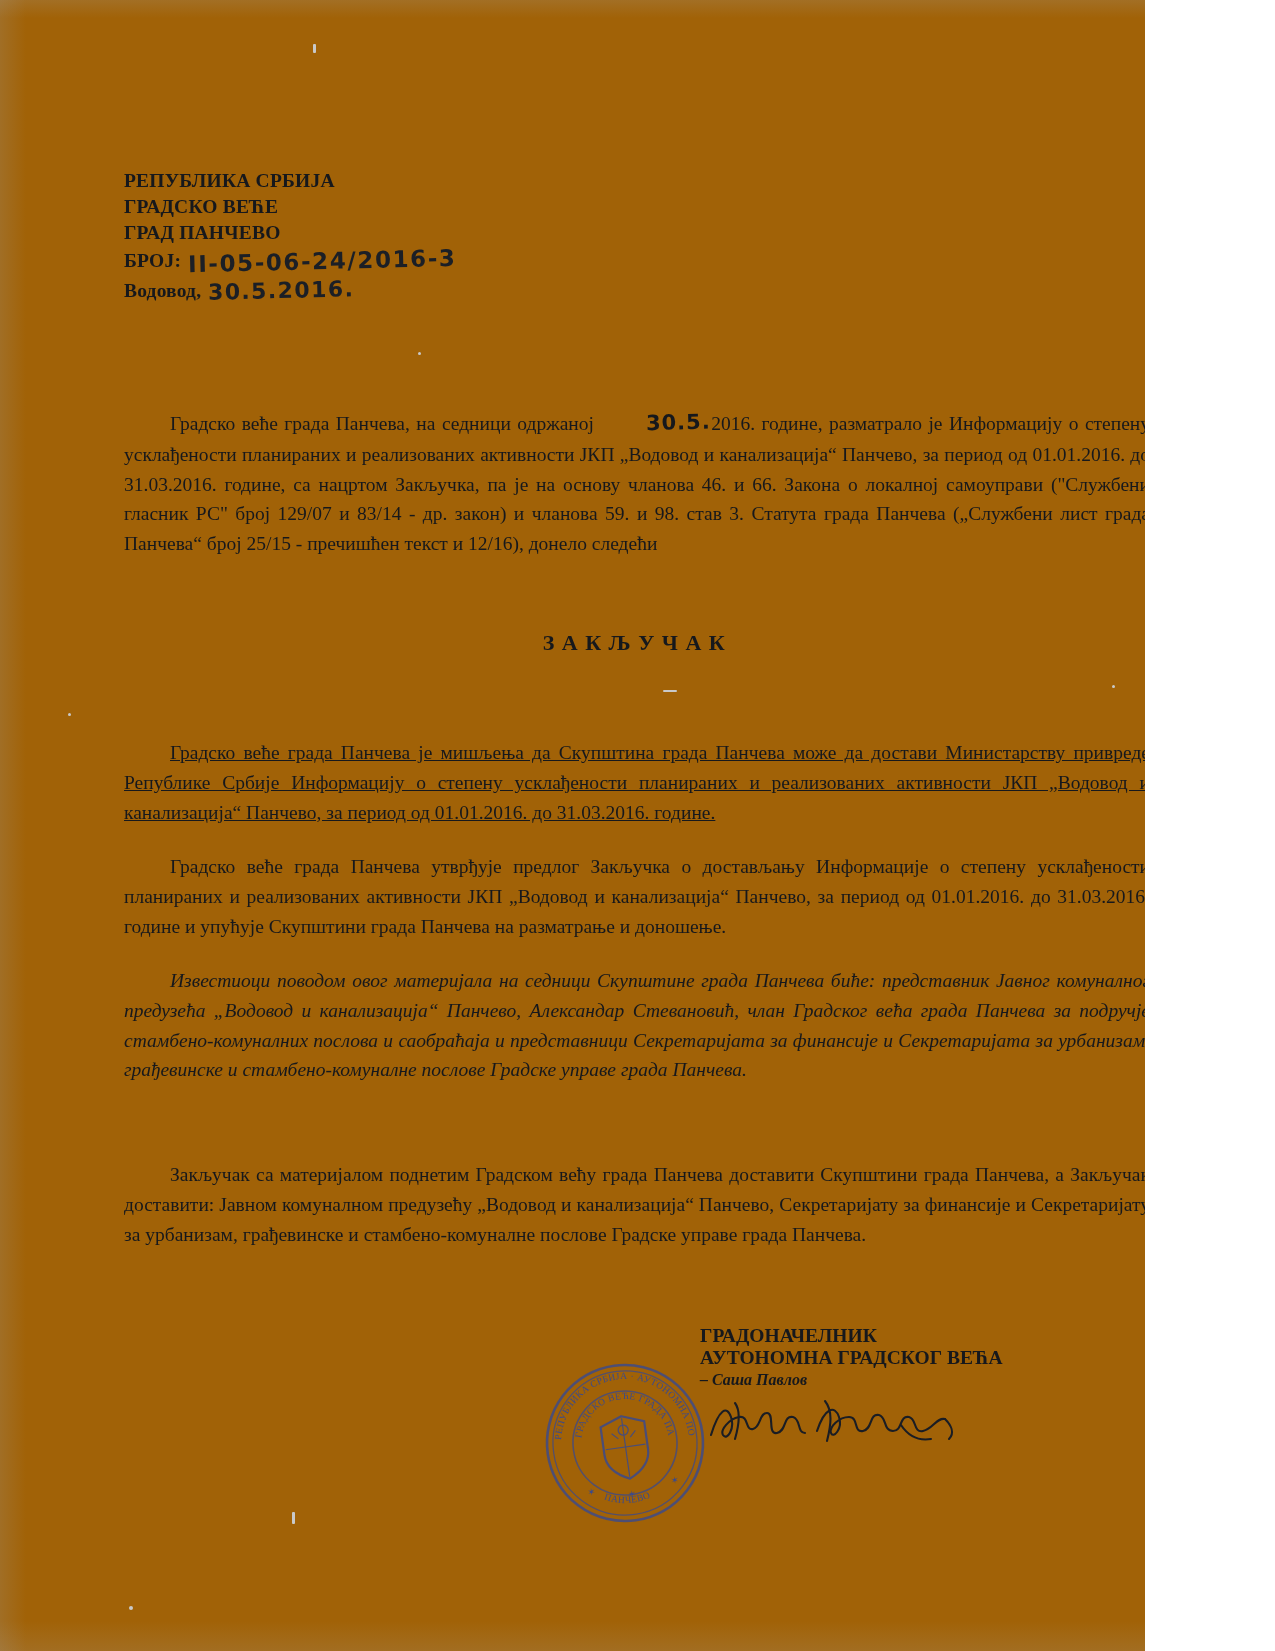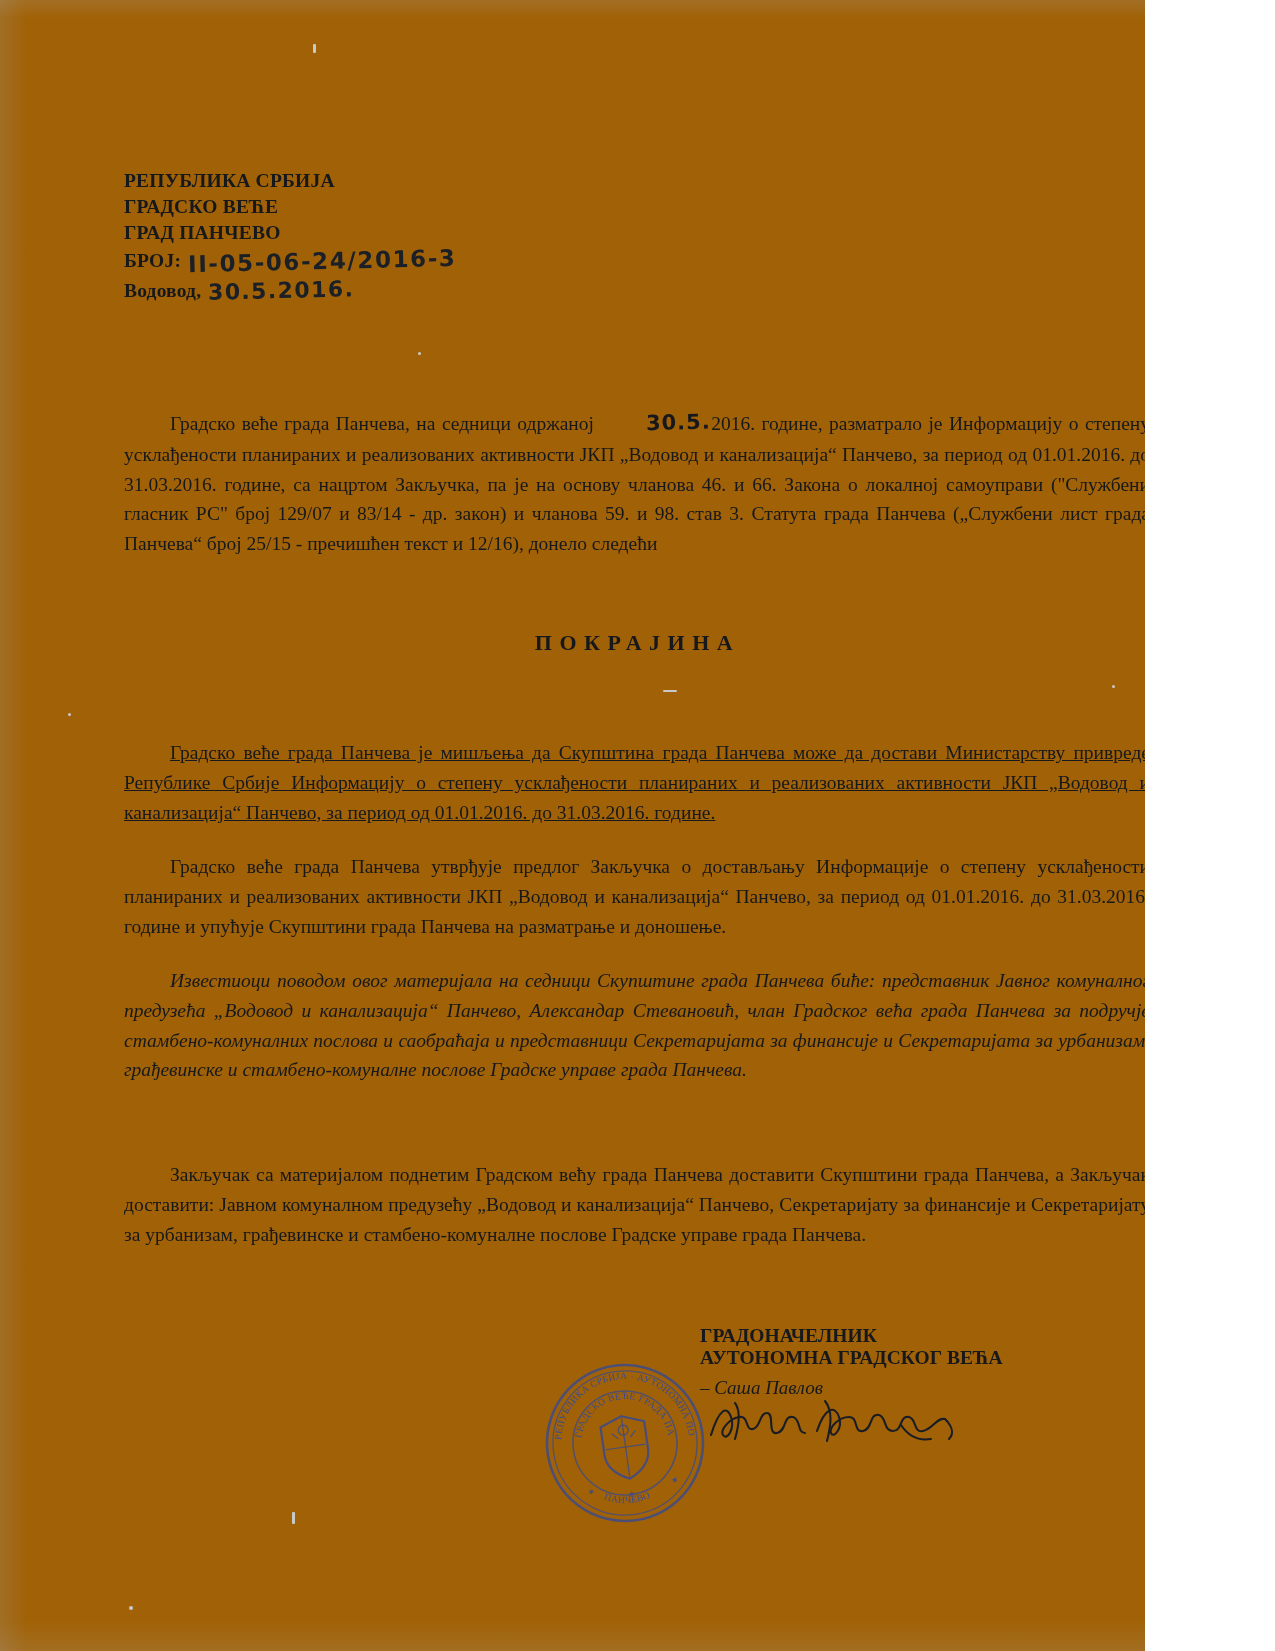--- a/index.html
+++ b/index.html
@@ -124,24 +124,24 @@
     left: 700px;
     top: 1325px;
     width: 340px;
   }
   .sign-line {
     font-size: 19.5px;
     font-weight: bold;
     white-space: nowrap;
   }
   .sign-name {
-    margin-top: 8px;
-    font-size: 19px;
+    margin-top: 2px;
+    font-size: 16px;
     font-style: italic;
-    font-weight: normal;
+    font-weight: bold;
   }
 
   .signature-scribble {
     position: absolute;
     left: 705px;
     top: 1395px;
     width: 260px;
     height: 60px;
     pointer-events: none;
   }
@@ -191,21 +191,21 @@
     <div class="header-line hand-row">
       <span>Водовод,</span>
       <span class="hand small">30.5.2016.</span>
     </div>
   </div>
 
   <div class="intro">
     <span>Градско веће града Панчева, на седници одржаној </span><span class="inline-hand">30.5.</span><span>2016. године, разматрало је Информацију о степену усклађености планираних и реализованих активности ЈКП „Водовод и канализација“ Панчево, за период од 01.01.2016. до 31.03.2016. године, са нацртом Закључка, па је на основу чланова 46. и 66. Закона о локалној самоуправи ("Службени гласник РС" број 129/07 и 83/14 - др. закон) и чланова 59. и 98. став 3. Статута града Панчева („Службени лист града Панчева“ број 25/15 - пречишћен текст и 12/16), донело следећи</span>
   </div>
 
-  <div class="title">ПОКРАЈИНА</div>
+  <div class="title">ЗАКЉУЧАК</div>
 
   <div class="body-par" id="p1">Градско веће града Панчева је мишљења да Скупштина града Панчева може да достави Министарству привреде Републике Србије Информацију о степену усклађености планираних и реализованих активности ЈКП „Водовод и канализација“ Панчево, за период од 01.01.2016. до 31.03.2016. године.</div>
   <div class="body-par" id="p2">Градско веће града Панчева утврђује предлог Закључка о достављању Информације о степену усклађености планираних и реализованих активности ЈКП „Водовод и канализација“ Панчево, за период од 01.01.2016. до 31.03.2016. године и упућује Скупштини града Панчева на разматрање и доношење.</div>
   <div class="body-par" id="p3">Известиоци поводом овог материјала на седници Скупштине града Панчева биће: представник Јавног комуналног предузећа „Водовод и канализација“ Панчево, Александар Стевановић, члан Градског већа града Панчева за подручје стамбено-комуналних послова и саобраћаја и представници Секретаријата за финансије и  Секретаријата за урбанизам, грађевинске и стамбено-комуналне послове Градске управе града Панчева.</div>
   <div class="body-par" id="p4">Закључак са материјалом поднетим Градском већу града Панчева доставити Скупштини града Панчева, а Закључак доставити: Јавном комуналном предузећу „Водовод и канализација“ Панчево, Секретаријату за финансије и Секретаријату за урбанизам, грађевинске и стамбено-комуналне послове Градске управе града Панчева.</div>
 
   <div class="sign-block">
     <div class="sign-line">ГРАДОНАЧЕЛНИК</div>
     <div class="sign-line">АУТОНОМНА ГРАДСКОГ ВЕЋА</div>
     <div class="sign-name">– Саша Павлов</div>

